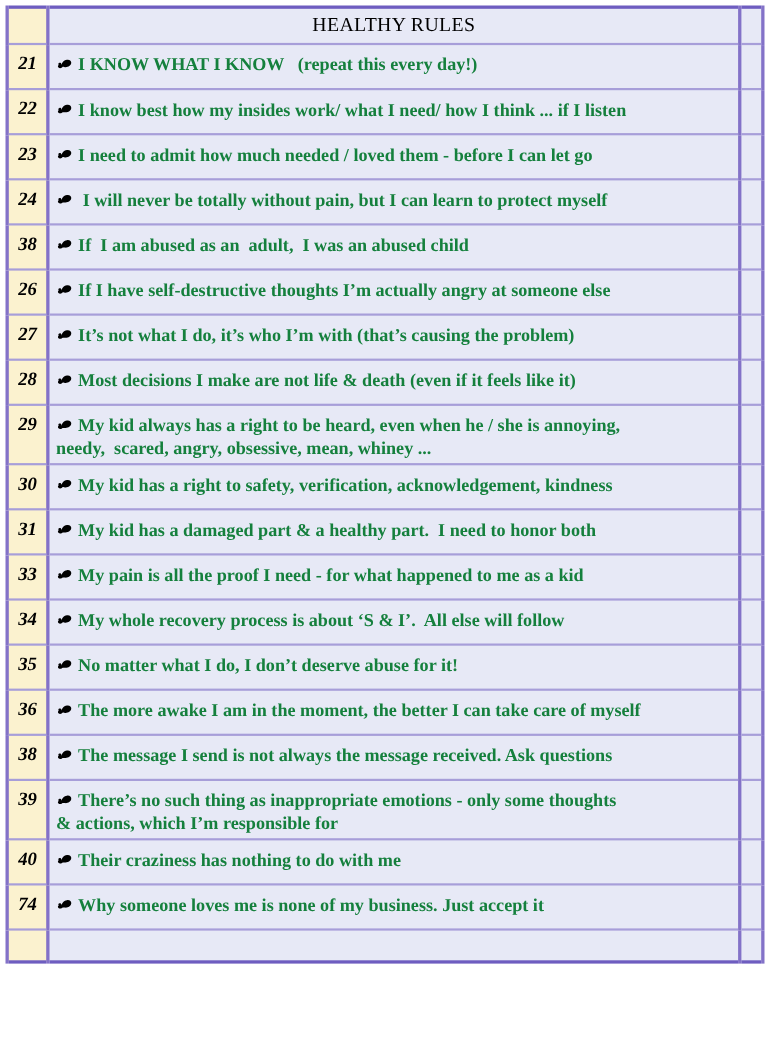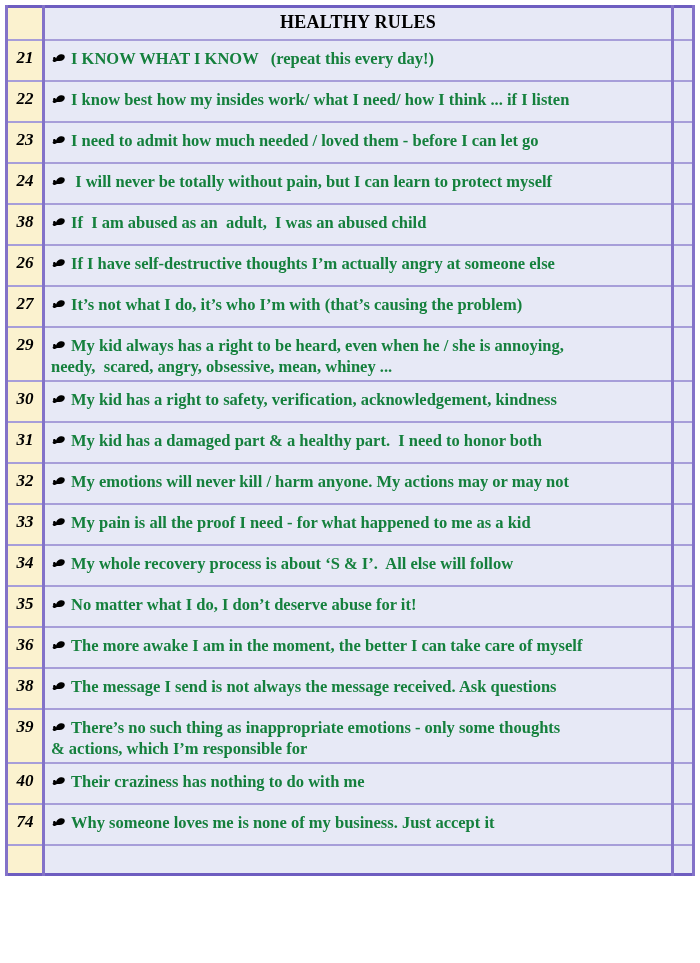--- a/index.html
+++ b/index.html
@@ -49,21 +49,21 @@
     padding: 7px 3px 3px 6px;
     color: #000000;
   }
   td.end-cell {
     background: #e7e9f6;
   }
   td.header-cell {
     background: #e7e9f6;
     text-align: center;
     padding-top: 4px;
-    font-weight: bold;
+    font-weight: normal;
     font-size: 18px;
     letter-spacing: 0.3px;
     color: #000000;
   }
   .hedera {
     display: inline-block;
     width: 15px;
     height: 11px;
     margin-right: 5px;
     vertical-align: baseline;
@@ -150,20 +150,28 @@
 
   <tr class="rule-row">
     <td class="num-cell">27</td>
     <td class="text-cell"><span class="hedera"><svg viewBox="0 0 18 14" width="15" height="11" xmlns="http://www.w3.org/2000/svg">
                 <path fill="#000000" d="M7.1 9.6 C6.2 11.6 3.6 12.0 2.2 10.7 C1.2 9.8 1.4 8.3 2.5 7.8 C1.6 6.9 2.1 5.4 3.4 5.2 C4.4 5.0 5.3 5.6 5.6 6.5 Z"></path>
                 <path fill="#000000" d="M5.9 9.9 C5.0 5.9 8.0 2.3 12.0 1.7 C15.0 1.2 17.3 3.0 17.0 5.5 C16.6 8.4 13.3 10.6 9.8 10.3 C8.3 10.2 6.8 10.3 5.9 9.9 Z"></path>
               </svg></span><span class="rule-text">It’s not what I do, it’s who I’m with (that’s causing the problem)</span></td>
     <td class="end-cell"></td>
   </tr>
 
+  <tr class="rule-row">
+    <td class="num-cell">28</td>
+    <td class="text-cell"><span class="hedera"><svg viewBox="0 0 18 14" width="15" height="11" xmlns="http://www.w3.org/2000/svg">
+                <path fill="#000000" d="M7.1 9.6 C6.2 11.6 3.6 12.0 2.2 10.7 C1.2 9.8 1.4 8.3 2.5 7.8 C1.6 6.9 2.1 5.4 3.4 5.2 C4.4 5.0 5.3 5.6 5.6 6.5 Z"></path>
+                <path fill="#000000" d="M5.9 9.9 C5.0 5.9 8.0 2.3 12.0 1.7 C15.0 1.2 17.3 3.0 17.0 5.5 C16.6 8.4 13.3 10.6 9.8 10.3 C8.3 10.2 6.8 10.3 5.9 9.9 Z"></path>
+              </svg></span><span class="rule-text">Most decisions I make are not life &amp; death (even if it feels like it)</span></td>
+    <td class="end-cell"></td>
+  </tr>
 
   <tr class="rule-row tall">
     <td class="num-cell">29</td>
     <td class="text-cell"><span class="hedera"><svg viewBox="0 0 18 14" width="15" height="11" xmlns="http://www.w3.org/2000/svg">
                 <path fill="#000000" d="M7.1 9.6 C6.2 11.6 3.6 12.0 2.2 10.7 C1.2 9.8 1.4 8.3 2.5 7.8 C1.6 6.9 2.1 5.4 3.4 5.2 C4.4 5.0 5.3 5.6 5.6 6.5 Z"></path>
                 <path fill="#000000" d="M5.9 9.9 C5.0 5.9 8.0 2.3 12.0 1.7 C15.0 1.2 17.3 3.0 17.0 5.5 C16.6 8.4 13.3 10.6 9.8 10.3 C8.3 10.2 6.8 10.3 5.9 9.9 Z"></path>
               </svg></span><span class="rule-text">My kid always has a right to be heard, even when he / she is annoying,
 needy,  scared, angry, obsessive, mean, whiney ...</span></td>
     <td class="end-cell"></td>
   </tr>
@@ -179,28 +187,20 @@
 
   <tr class="rule-row">
     <td class="num-cell">31</td>
     <td class="text-cell"><span class="hedera"><svg viewBox="0 0 18 14" width="15" height="11" xmlns="http://www.w3.org/2000/svg">
                 <path fill="#000000" d="M7.1 9.6 C6.2 11.6 3.6 12.0 2.2 10.7 C1.2 9.8 1.4 8.3 2.5 7.8 C1.6 6.9 2.1 5.4 3.4 5.2 C4.4 5.0 5.3 5.6 5.6 6.5 Z"></path>
                 <path fill="#000000" d="M5.9 9.9 C5.0 5.9 8.0 2.3 12.0 1.7 C15.0 1.2 17.3 3.0 17.0 5.5 C16.6 8.4 13.3 10.6 9.8 10.3 C8.3 10.2 6.8 10.3 5.9 9.9 Z"></path>
               </svg></span><span class="rule-text">My kid has a damaged part &amp; a healthy part.  I need to honor both</span></td>
     <td class="end-cell"></td>
   </tr>
 
-  <tr class="rule-row">
-    <td class="num-cell">32</td>
-    <td class="text-cell"><span class="hedera"><svg viewBox="0 0 18 14" width="15" height="11" xmlns="http://www.w3.org/2000/svg">
-                <path fill="#000000" d="M7.1 9.6 C6.2 11.6 3.6 12.0 2.2 10.7 C1.2 9.8 1.4 8.3 2.5 7.8 C1.6 6.9 2.1 5.4 3.4 5.2 C4.4 5.0 5.3 5.6 5.6 6.5 Z"></path>
-                <path fill="#000000" d="M5.9 9.9 C5.0 5.9 8.0 2.3 12.0 1.7 C15.0 1.2 17.3 3.0 17.0 5.5 C16.6 8.4 13.3 10.6 9.8 10.3 C8.3 10.2 6.8 10.3 5.9 9.9 Z"></path>
-              </svg></span><span class="rule-text">My emotions will never kill / harm anyone. My actions may or may not</span></td>
-    <td class="end-cell"></td>
-  </tr>
 
   <tr class="rule-row">
     <td class="num-cell">33</td>
     <td class="text-cell"><span class="hedera"><svg viewBox="0 0 18 14" width="15" height="11" xmlns="http://www.w3.org/2000/svg">
                 <path fill="#000000" d="M7.1 9.6 C6.2 11.6 3.6 12.0 2.2 10.7 C1.2 9.8 1.4 8.3 2.5 7.8 C1.6 6.9 2.1 5.4 3.4 5.2 C4.4 5.0 5.3 5.6 5.6 6.5 Z"></path>
                 <path fill="#000000" d="M5.9 9.9 C5.0 5.9 8.0 2.3 12.0 1.7 C15.0 1.2 17.3 3.0 17.0 5.5 C16.6 8.4 13.3 10.6 9.8 10.3 C8.3 10.2 6.8 10.3 5.9 9.9 Z"></path>
               </svg></span><span class="rule-text">My pain is all the proof I need - for what happened to me as a kid</span></td>
     <td class="end-cell"></td>
   </tr>
 

